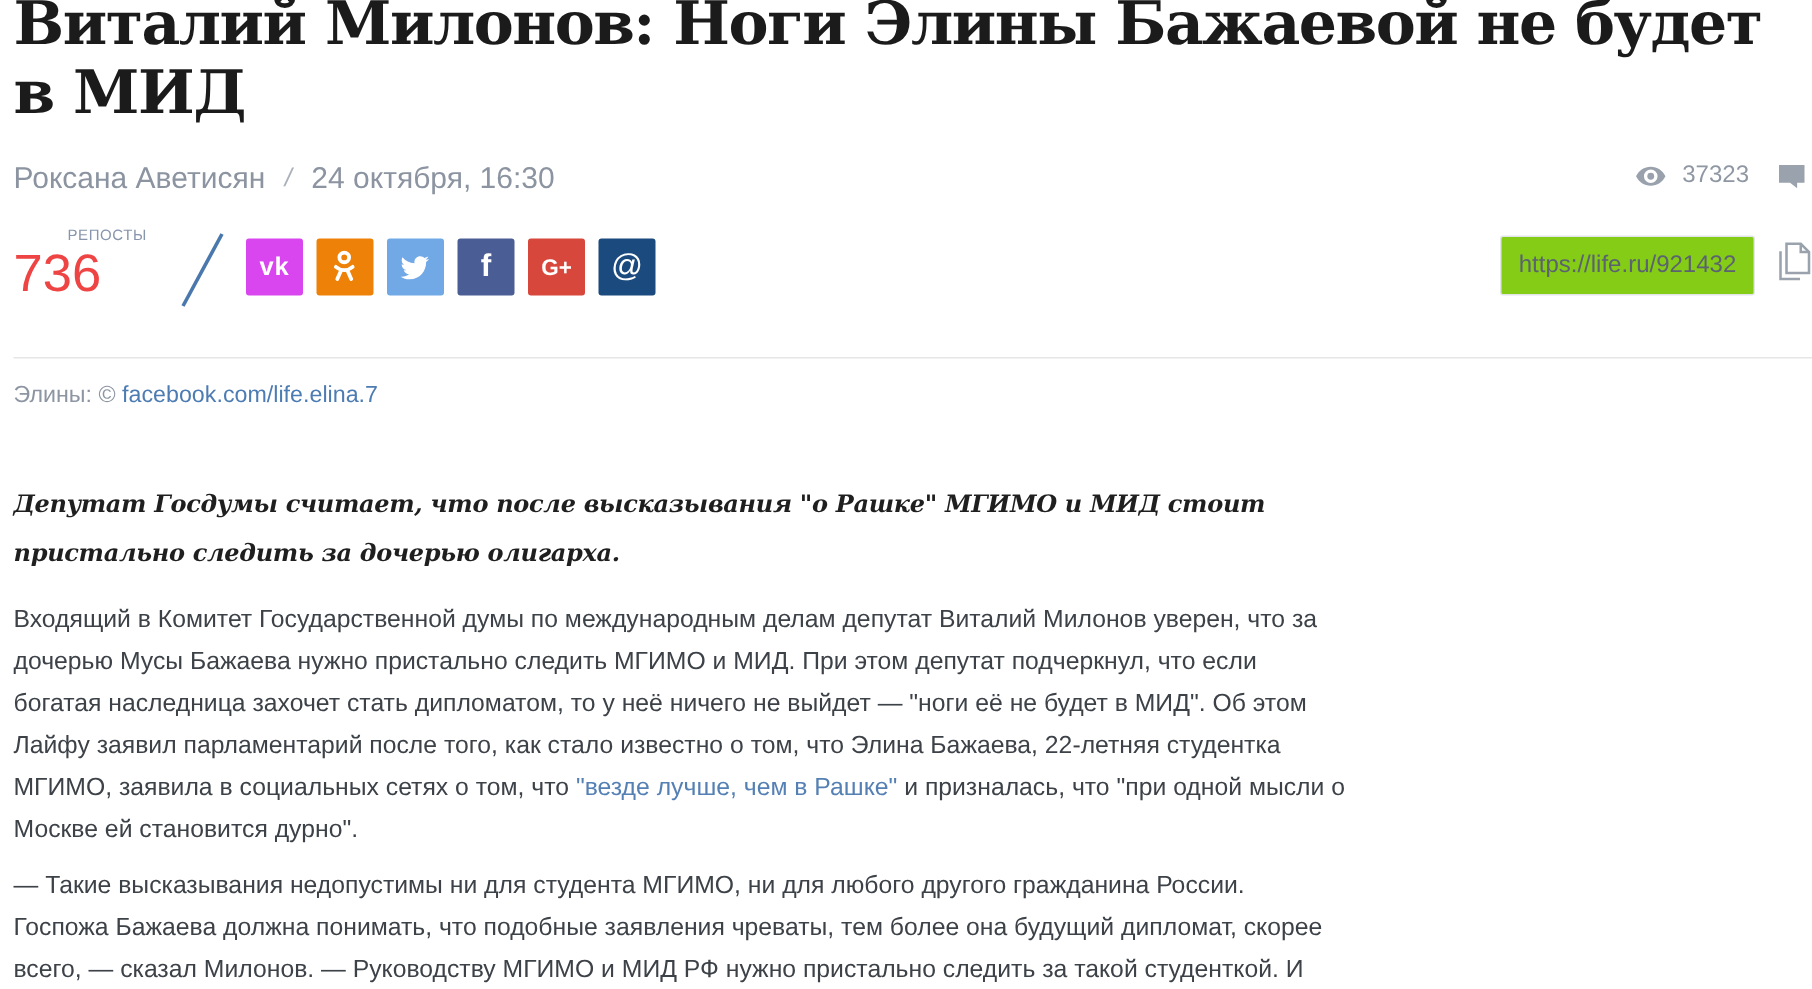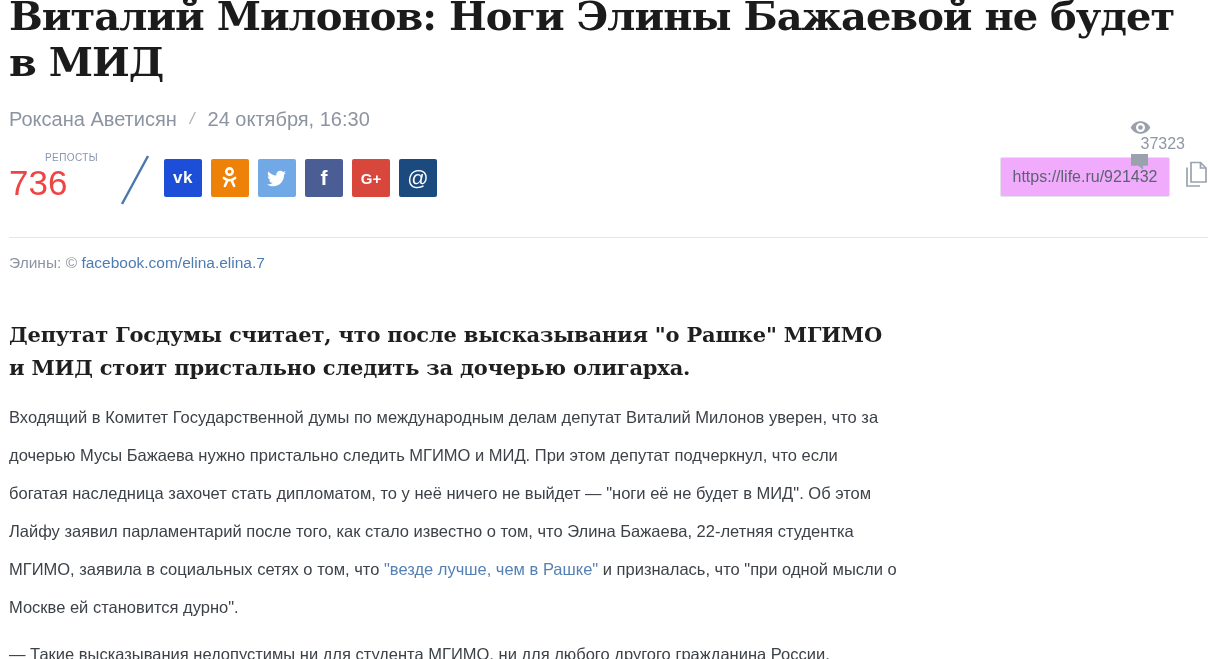--- a/index.html
+++ b/index.html
@@ -14,57 +14,57 @@
   .title{
     font-family:"DejaVu Serif","Liberation Serif",serif;
     font-weight:700;font-size:40px;line-height:46px;letter-spacing:-1px;
     color:#1b1b1b;margin:-7px 0 0 0;max-width:1196px;
   }
 
   
   .byline-row{margin-top:23px;height:22px;display:flex;align-items:center;position:relative;}
   .author,.date{color:#8c94a1;font-size:20px;}
   .byline-slash{color:#aab1bb;font-size:17px;margin:0 13px;font-style:italic;}
-  .stats{position:absolute;right:4px;top:12px;display:flex;flex-direction:column;}
+  .stats{position:absolute;right:4px;top:0;display:flex;align-items:center;}
   .views{color:#8e97a2;font-size:16px;margin:0 19px 0 11px;}
 
   
   .share-row{margin-top:20px;display:flex;align-items:flex-start;}
   .reposts{display:flex;flex-direction:column;padding-top:2px;}
   .reposts-label{font-size:10px;color:#8795ad;letter-spacing:.4px;line-height:12px;padding-left:36px;}
   .reposts-count{font-size:35px;line-height:37px;color:#ef4444;margin-top:0;}
   .big-slash{margin:4px 12px 0 18px;flex-shrink:0;}
   .social{display:flex;gap:9px;margin-top:9px;}
   .sbtn{width:38px;height:38px;border-radius:2px;display:flex;align-items:center;
         justify-content:center;color:#fff;text-decoration:none;cursor:pointer;flex-shrink:0;}
   .g-vk{font-size:17px;font-weight:700;letter-spacing:.5px;}
   .g-fb{font-size:21px;font-weight:700;}
   .g-gp{font-size:15px;font-weight:700;}
   .g-mail{font-size:21px;font-weight:400;}
   .url-box{
     margin-left:auto;margin-top:7px;width:164px;height:36px;flex-shrink:0;
-    background:#f0abfc;border:1px solid #e2e5e8;border-radius:2px;
+    background:#84cc16;border:1px solid #e2e5e8;border-radius:2px;
     color:#5b6370;font-size:16px;text-align:center;outline:none;
     font-family:"Liberation Sans","DejaVu Sans",sans-serif;
   }
   .copy-wrap{margin:11px 0 0 12px;width:26px;flex-shrink:0;cursor:pointer;}
 
   
   .divider{border:none;border-top:1px solid #e6e6e6;margin:27px 0 0 0;width:1199px;}
   .photo-credit{margin-top:16px;font-size:15.5px;}
   .photo-prefix{color:#8d95a2;}
   .photo-link{color:#4d7cb3;text-decoration:none;cursor:pointer;}
 
   
   .lede{
     font-family:"DejaVu Serif","Liberation Serif",serif;font-weight:700;
-    font-size:21px;line-height:33px;color:#1f1f1f;letter-spacing:-.2px;
-    margin:46px 0 0 0;max-width:880px;
+    font-size:16px;line-height:33px;color:#1f1f1f;letter-spacing:-.2px;
+    margin:46px 0 0 0;max-width:880px;font-style:italic;
   }
-  .body-p{font-size:16.5px;line-height:38px;color:#3d4248;max-width:888px;margin:14px 0 0 0;}
+  .body-p{font-size:16.5px;line-height:28px;color:#3d4248;max-width:888px;margin:14px 0 0 0;}
   .body-p.second{margin-top:9px;}
   .inline-link{color:#5580b4;text-decoration:none;cursor:pointer;}
 </style>
 </head>
 <body>
 
 <div class="page">
 
   <h1 class="title">Виталий Милонов: Ноги Элины Бажаевой не будет в МИД</h1>
 
@@ -95,21 +95,21 @@
       <span class="reposts-count">736</span>
     </div>
 
     <span class="big-slash">
       <svg width="36" height="52" viewBox="0 0 36 52">
         <line x1="32" y1="2" x2="6" y2="50" stroke="#4a78ad" stroke-width="2.4"></line>
       </svg>
     </span>
 
     <div class="social">
-      <a class="sbtn" style="background: #1d4ed8;">
+      <a class="sbtn" style="background: #d946ef;">
         <span class="g-vk">vk</span>
       </a>
       <a class="sbtn" style="background: rgb(238, 130, 8);">
         <span style="display:flex;">
           <svg width="21" height="24" viewBox="0 0 24 27" fill="none" stroke="#fff" stroke-width="2.9" stroke-linecap="round">
             <circle cx="12" cy="6.2" r="3.7"></circle>
             <path d="M5.6 13.4 c4 3.3 8.8 3.3 12.8 0"></path>
             <path d="M9.4 16.6 l-2.7 6"></path>
             <path d="M14.6 16.6 l2.7 6"></path>
           </svg>
@@ -140,21 +140,21 @@
         <path d="M9 1.5 h9.5 l5.5 5.5 v14 h-15 z"></path>
         <path d="M18.5 1.5 v5.5 h5.5"></path>
         <path d="M5 6.5 v18.5 h13"></path>
       </svg>
     </span>
   </div>
 
   <hr class="divider">
 
   <div class="photo-credit">
-    <span class="photo-prefix">Элины: © </span><a class="photo-link">facebook.com/elina.elina.7</a>
+    <span class="photo-prefix">Элины: © </span><a class="photo-link">facebook.com/life.elina.7</a>
   </div>
 
   <div>
     <p class="lede">Депутат Госдумы считает, что после высказывания "о Рашке" МГИМО и МИД стоит пристально следить за дочерью олигарха.</p>
 
     <p class="body-p"><span>Входящий в Комитет Государственной думы по международным делам депутат Виталий Милонов уверен, что за дочерью Мусы Бажаева нужно пристально следить МГИМО и МИД. При этом депутат подчеркнул, что если богатая наследница захочет стать дипломатом, то у неё ничего не выйдет — "ноги её не будет в МИД". Об этом Лайфу заявил парламентарий после того, как стало известно о том, что Элина Бажаева, 22-летняя студентка МГИМО, заявила в социальных сетях о том, что </span><a class="inline-link">"везде лучше, чем в Рашке"</a><span> и призналась, что "при одной мысли о Москве ей становится дурно".</span></p>
 
     <p class="body-p second">— Такие высказывания недопустимы ни для студента МГИМО, ни для любого другого гражданина России. Госпожа Бажаева должна понимать, что подобные заявления чреваты, тем более она будущий дипломат, скорее всего, — сказал Милонов. — Руководству МГИМО и МИД РФ нужно пристально следить за такой студенткой. И ноги Бажаевой не будет в МИД, если она захочет дипломатической службы!</p>
   </div>
 

